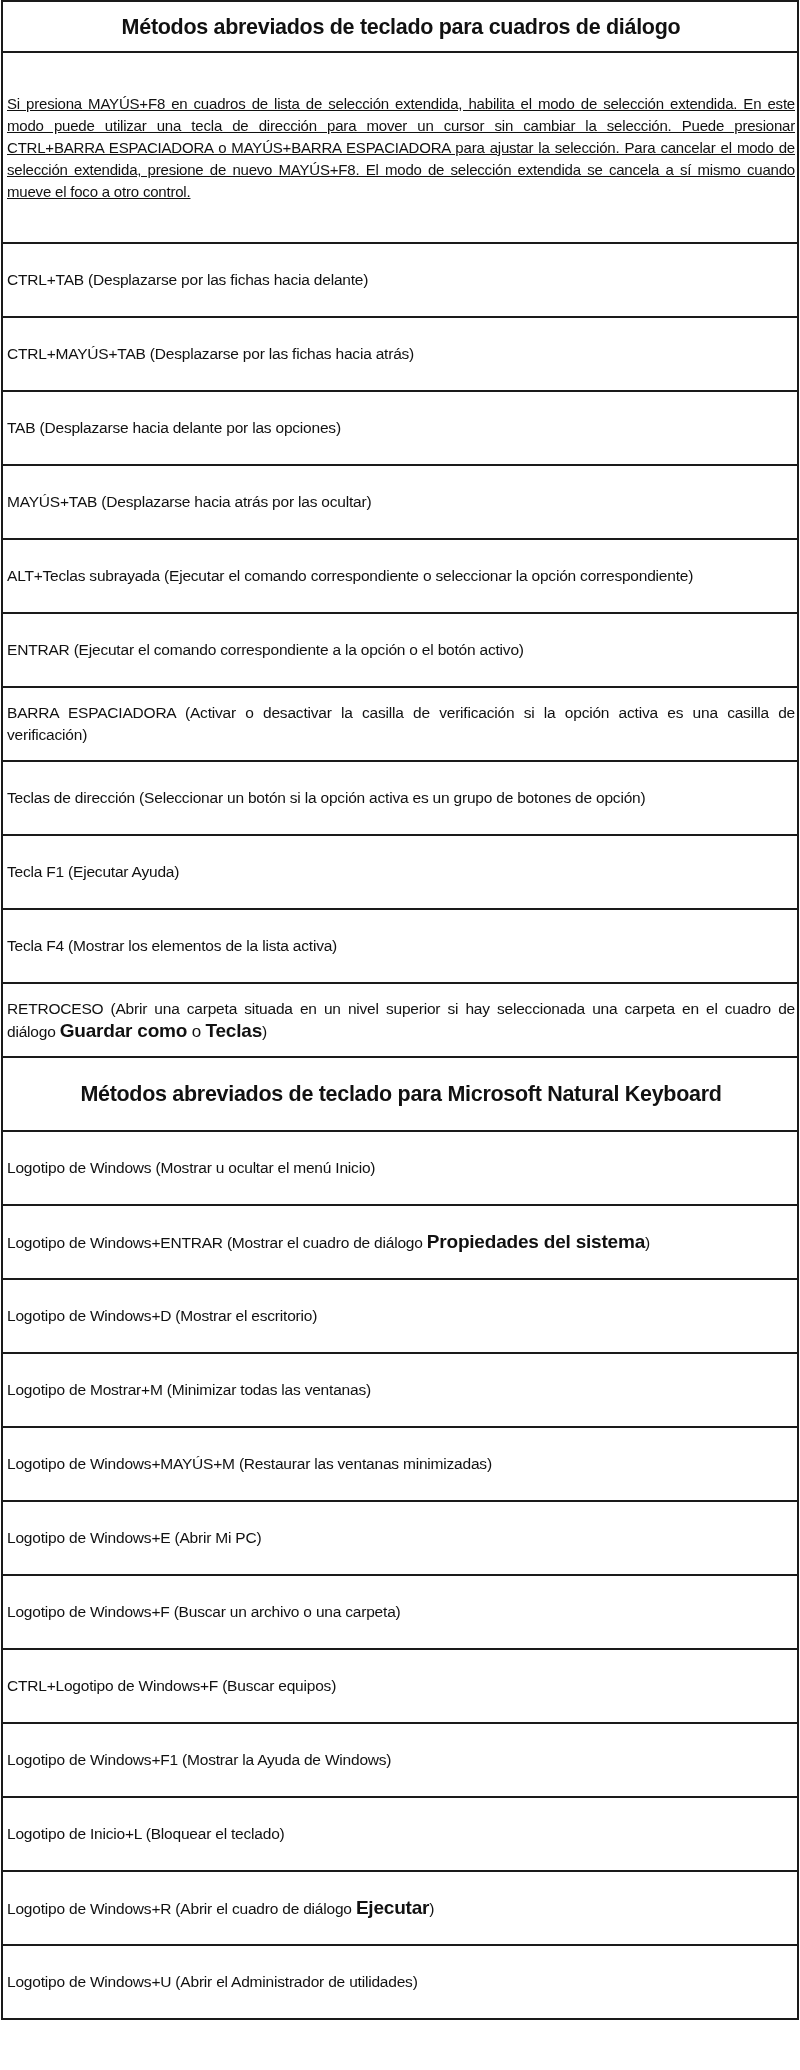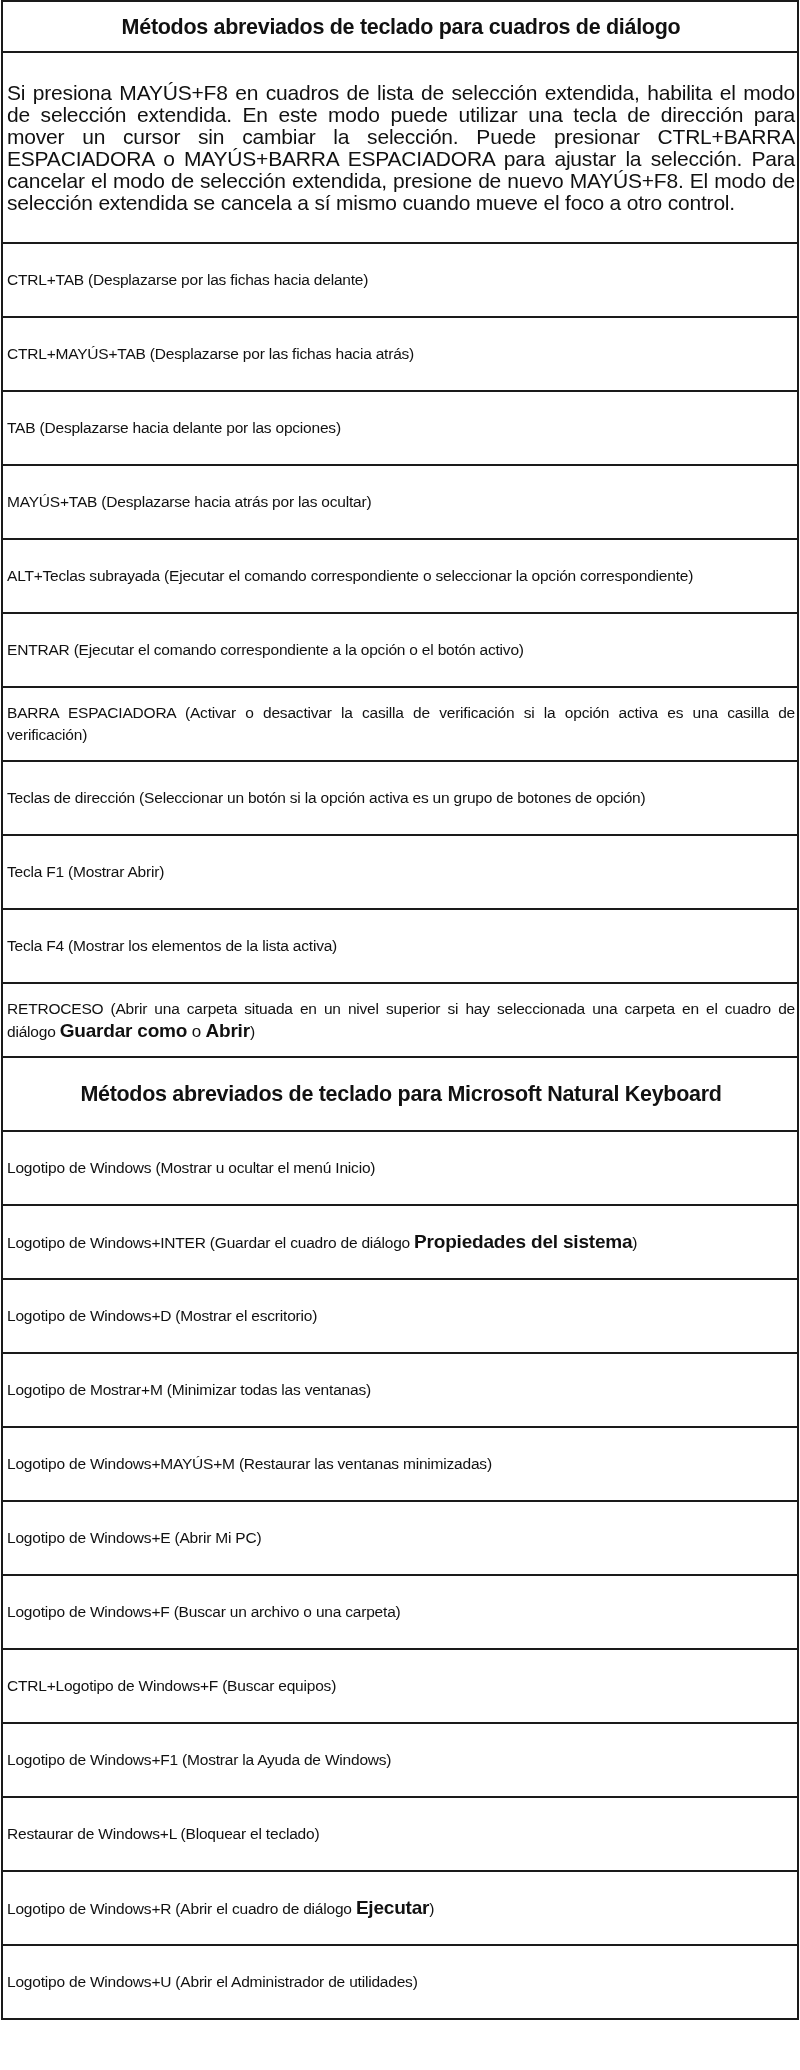--- a/index.html
+++ b/index.html
@@ -10,21 +10,21 @@
     border: 2px solid #1a1a1a;
     padding: 0 2px 0 4px;
     vertical-align: middle;
     font-size: 15.5px;
     line-height: 22px;
     letter-spacing: -0.2px;
     color: #111;
   }
   tr.title-row td { height: 49px; text-align: center; font-weight: bold; font-size: 21.5px; letter-spacing: -0.3px; }
   tr.title-row.second td { height: 72px; margin-left: 48px; }
-  tr.para-row td { height: 189px; text-align: justify; font-size: 21px; line-height: 22px; }
+  tr.para-row td { height: 189px; text-align: justify; font-size: 15px; line-height: 22px; text-decoration: underline; }
   tr.item-row td { height: 72px; }
   tr.item-row td.just { text-align: justify; }
   .strong-term { font-weight: bold; font-size: 19px; }
   .conj { font-size: 17px; }
 </style>
 </head>
 <body>
 
 <div class="doc">
 <table class="shortcuts">
@@ -54,37 +54,37 @@
     <tr class="item-row">
           <td>ENTRAR (Ejecutar el comando correspondiente a la opción o el botón activo)</td>
         </tr>
     <tr class="item-row">
           <td class="just">BARRA ESPACIADORA (Activar o desactivar la casilla de verificación si la opción activa es una casilla de verificación)</td>
         </tr>
     <tr class="item-row">
           <td>Teclas de dirección (Seleccionar un botón si la opción activa es un grupo de botones de opción)</td>
         </tr>
     <tr class="item-row">
-          <td>Tecla F1 (Mostrar Abrir)</td>
+          <td>Tecla F1 (Ejecutar Ayuda)</td>
         </tr>
     <tr class="item-row">
           <td>Tecla F4 (Mostrar los elementos de la lista activa)</td>
         </tr>
     <tr class="item-row">
-      <td class="just"><span>RETROCESO (Abrir una carpeta situada en un nivel superior si hay seleccionada una carpeta en el cuadro de diálogo </span><span class="strong-term">Guardar como</span><span class="conj"> o </span><span class="strong-term">Abrir</span><span>)</span></td>
+      <td class="just"><span>RETROCESO (Abrir una carpeta situada en un nivel superior si hay seleccionada una carpeta en el cuadro de diálogo </span><span class="strong-term">Guardar como</span><span class="conj"> o </span><span class="strong-term">Teclas</span><span>)</span></td>
     </tr>
 
     <tr class="title-row second">
       <td>Métodos abreviados de teclado para Microsoft Natural Keyboard</td>
     </tr>
     <tr class="item-row">
           <td>Logotipo de Windows (Mostrar u ocultar el menú Inicio)</td>
         </tr>
     <tr class="item-row">
-      <td><span>Logotipo de Windows+INTER (Guardar el cuadro de diálogo </span><span class="strong-term">Propiedades del sistema</span><span>)</span></td>
+      <td><span>Logotipo de Windows+ENTRAR (Mostrar el cuadro de diálogo </span><span class="strong-term">Propiedades del sistema</span><span>)</span></td>
     </tr>
     <tr class="item-row">
           <td>Logotipo de Windows+D (Mostrar el escritorio)</td>
         </tr>
     <tr class="item-row">
           <td>Logotipo de Mostrar+M (Minimizar todas las ventanas)</td>
         </tr>
     <tr class="item-row">
           <td>Logotipo de Windows+MAYÚS+M (Restaurar las ventanas minimizadas)</td>
         </tr>
@@ -94,21 +94,21 @@
     <tr class="item-row">
           <td>Logotipo de Windows+F (Buscar un archivo o una carpeta)</td>
         </tr>
     <tr class="item-row">
           <td>CTRL+Logotipo de Windows+F (Buscar equipos)</td>
         </tr>
     <tr class="item-row">
           <td>Logotipo de Windows+F1 (Mostrar la Ayuda de Windows)</td>
         </tr>
     <tr class="item-row">
-          <td>Restaurar de Windows+L (Bloquear el teclado)</td>
+          <td>Logotipo de Inicio+L (Bloquear el teclado)</td>
         </tr>
     <tr class="item-row">
       <td><span>Logotipo de Windows+R (Abrir el cuadro de diálogo </span><span class="strong-term">Ejecutar</span><span>)</span></td>
     </tr>
     <tr class="item-row">
           <td>Logotipo de Windows+U (Abrir el Administrador de utilidades)</td>
         </tr>
   </tbody>
 </table>
 </div>

